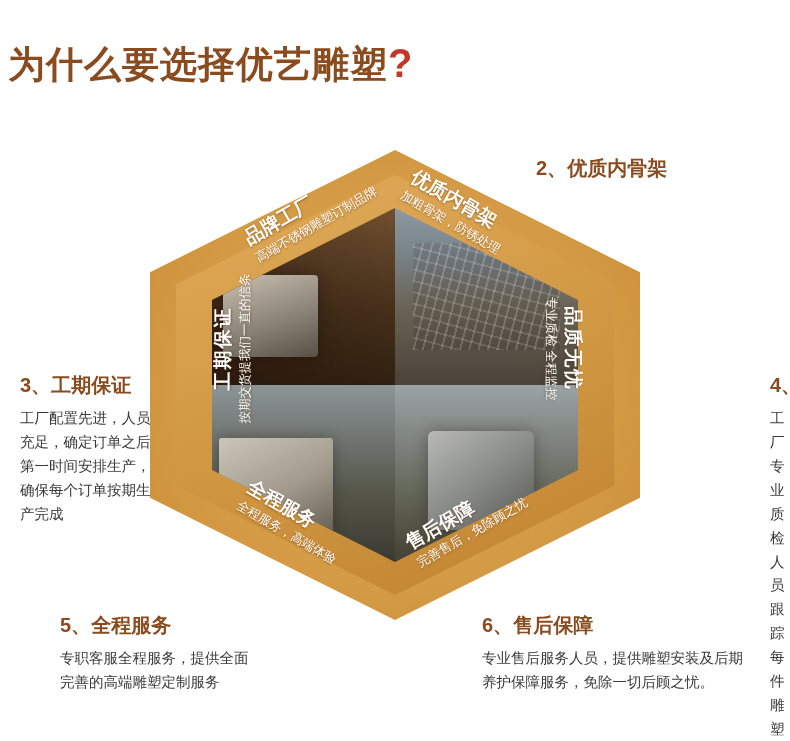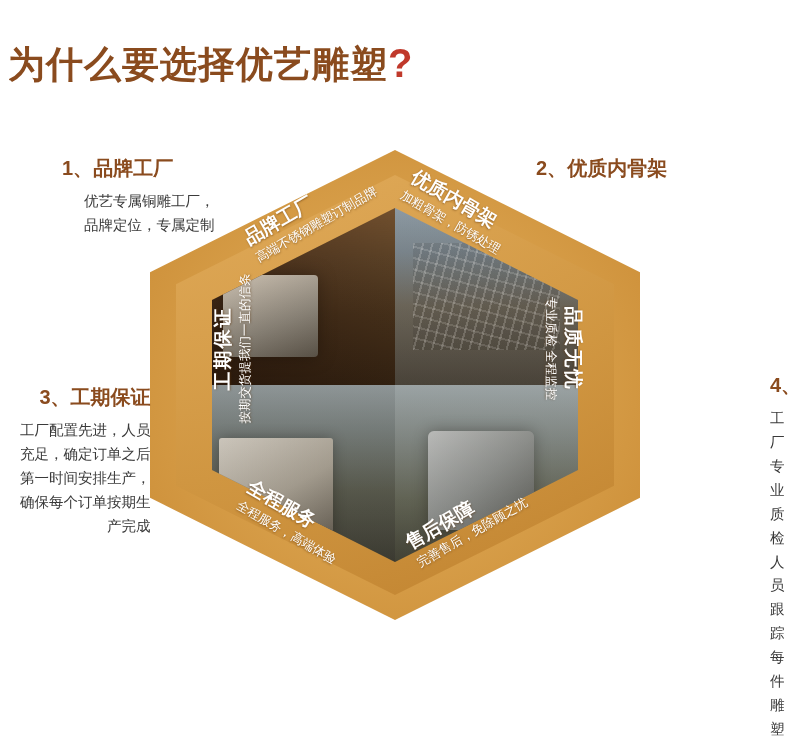--- a/index.html
+++ b/index.html
@@ -168,21 +168,21 @@
     font-size: 14.5px;
     color: #3a3a3a;
     line-height: 1.65;
     white-space: pre-line;
   }
   .callout.right-align { text-align: right; }
 
   #c1 { left: 62px;  top: 155px; }
   #c1 .c-body { padding-left: 22px; }
   #c2 { left: 536px; top: 155px; }
-  #c3 { left: 20px;  top: 384px; text-align: right; }
+  #c3 { left: 20px;  top: 372px; }
   #c4 { left: 616px; top: 372px; }
   #c4 .c-head { text-align: left; }
   #c4 .c-body { text-align: right; transform: translateX(0); }
   #c4 { width: 0; }
   #c4 .c-head, #c4 .c-body { position: relative; left: -0px; }
   #c5 { left: 60px;  top: 612px; }
   #c6 { left: 482px; top: 612px; }
 </style>
 </head>
 <body>
@@ -224,27 +224,20 @@
     <div class="band-label" id="band-5">
       <span class="bt">全程服务</span>
       <span class="bs">全程服务，高端体验</span>
     </div>
     <div class="band-label" id="band-6">
       <span class="bt">售后保障</span>
       <span class="bs">完善售后，免除顾之忧</span>
     </div>
   </div>
 
-  <div class="callout" id="c1">
-    <div class="c-head">
-      <span>1、</span><span>品牌工厂</span>
-    </div>
-    <div class="c-body">优艺专属铜雕工厂，
-品牌定位，专属定制</div>
-  </div>
 
   <div class="callout" id="c2">
     <div class="c-head">
       <span>2、</span><span>优质内骨架</span>
     </div>
   </div>
 
   <div class="callout" id="c3">
     <div class="c-head">
       <span>3、</span><span>工期保证</span>
@@ -259,15 +252,29 @@
   <div class="callout right-align" id="c4" style="left:auto; right:20px;">
     <div class="c-head" style="text-align:right;">
       <span>4、</span>
     </div>
     <div class="c-body" style="text-align:right;">工厂专业质检人员跟踪
 每件雕塑生产全过程，
 从原材到生产直至发货
 全程品质监控</div>
   </div>
 
-
+  <div class="callout" id="c5">
+    <div class="c-head">
+      <span>5、</span><span>全程服务</span>
+    </div>
+    <div class="c-body">专职客服全程服务，提供全面
+完善的高端雕塑定制服务</div>
+  </div>
+
+  <div class="callout" id="c6">
+    <div class="c-head">
+      <span>6、</span><span>售后保障</span>
+    </div>
+    <div class="c-body">专业售后服务人员，提供雕塑安装及后期
+养护保障服务，免除一切后顾之忧。</div>
+  </div>
 
 </div>
 
 </body></html>

